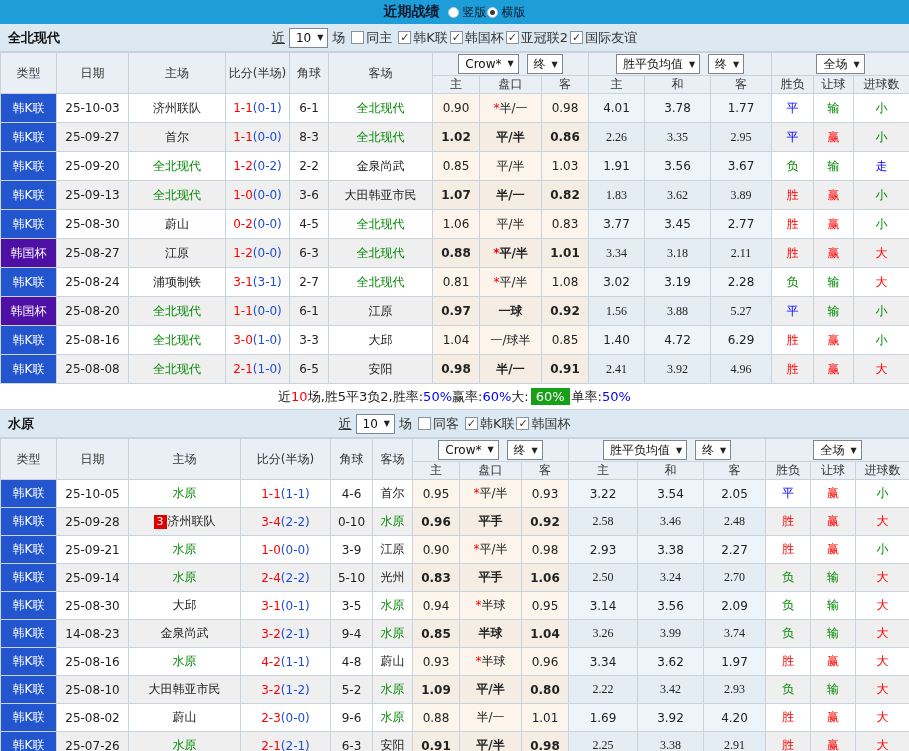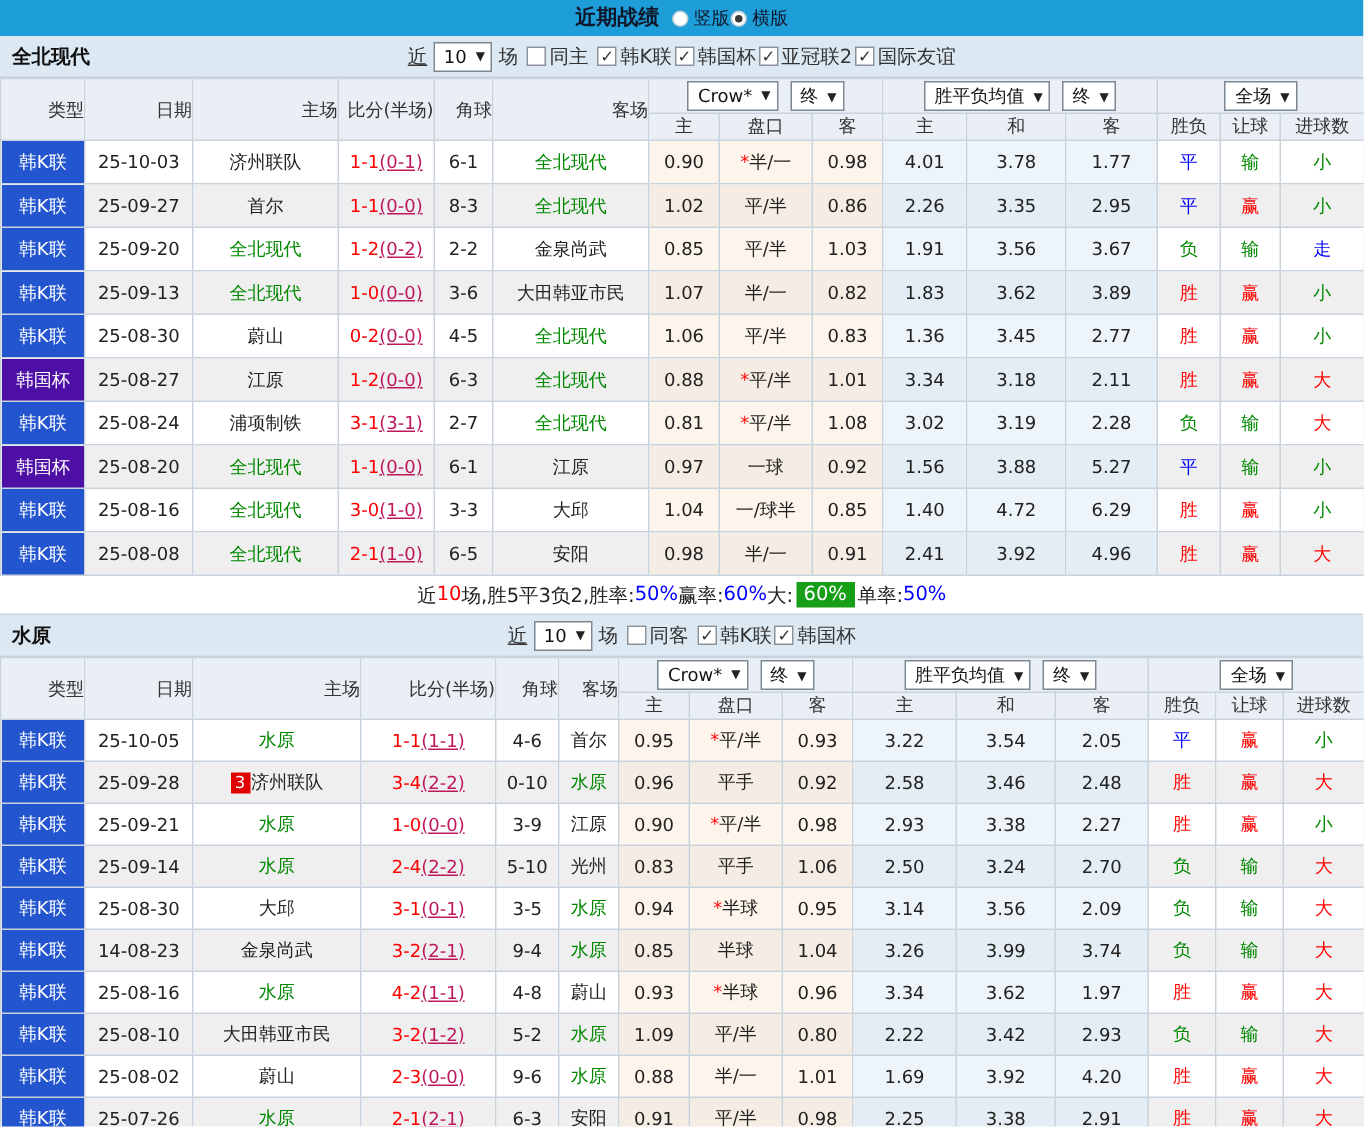--- a/index.html
+++ b/index.html
@@ -39,38 +39,38 @@
   .cb{ display:inline-block; width:13px; height:13px; background:#fff;
     border:1px solid #8A9199; font-size:11px; line-height:11px; font-weight:bold;
     color:#333; text-align:center; }
 
   table{ border-collapse:collapse; table-layout:fixed; width:909px; font-size:12px; }
   th,td{ border:1px solid var(--border); text-align:center; overflow:hidden; white-space:nowrap; }
   thead th{ background:var(--header-bg); font-weight:normal; color:#333; }
   thead tr.selrow th{ height:23px; }
   thead tr.selrow th .select{ margin:0 2px; }
   thead tr.labrow th{ height:14px; }
-  thead th[rowspan]{ height:37px;text-align:right; }
+  thead th[rowspan]{ height:37px; }
 
   tbody td{ height:29px; color:#222; }
   .s1 tbody td{ height:28px; }
   tbody tr.odd td{ background:var(--row-alt); }
   tbody td.asia{ background:var(--asia-bg); }
-  tbody tr.odd td.asia{ background:var(--asia-alt); }
+  tbody tr.odd td.asia{ background:var(--asia-alt);font-weight:bold; }
   tbody td.eu{ background:var(--eu-bg); }
-  tbody tr.odd td.eu{ background:var(--eu-alt); }
+  tbody tr.odd td.eu{ background:var(--eu-alt);font-family:Liberation Serif, serif; }
   td.type{ color:#fff; }
   td.type.kleague{ background:var(--kleague-bg); }
   td.type.cup{ background:var(--cup-bg); }
 
   .team{ color:var(--green); }
   .red{ color:var(--red); }
   .green{ color:var(--green); }
   .blue{ color:var(--blue); }
-  .score-half{ color:#be185d;text-decoration:underline; }
+  .score-half{ color:#1d4ed8; }
   .redcard{ display:inline-block; background:#E10000; color:#fff; font-size:11px;
     line-height:14px; padding:0 3px; margin-right:1px; }
 
   .summary{ height:26px; display:flex; align-items:center; justify-content:center;
     font-size:13px; color:#222; background:#fff; border-bottom:1px solid var(--border); }
   .summary .badge{ background:var(--badge-bg); color:#fff; padding:1px 5px; margin:0 2px; }
 </style>
 </head>
 <body>
 
@@ -256,21 +256,21 @@
   <tr class="even">
     <td class="type kleague">韩K联</td>
     <td>25-08-30</td>
     <td><span>蔚山</span></td>
     <td><span class="red">0-2</span><span class="score-half">(0-0)</span></td>
     <td>4-5</td>
     <td><span class="team">全北现代</span></td>
     <td class="asia">1.06</td>
     <td class="asia">平/半</td>
     <td class="asia">0.83</td>
-    <td class="eu">1.36</td>
+    <td class="eu">3.77</td>
     <td class="eu">3.45</td>
     <td class="eu">2.77</td>
     <td class="red">胜</td>
     <td class="red">赢</td>
     <td class="green">小</td>
   </tr>
 
   <tr class="odd">
     <td class="type cup">韩国杯</td>
     <td>25-08-27</td>

